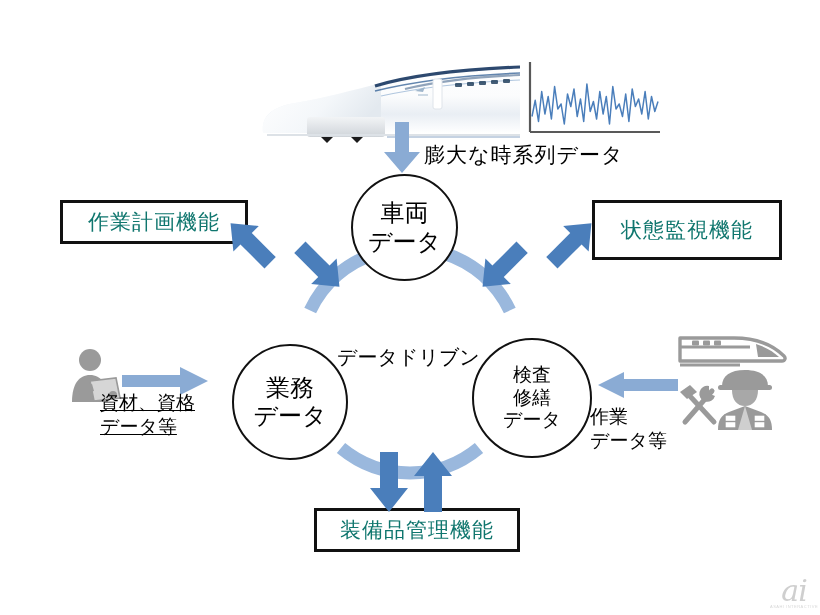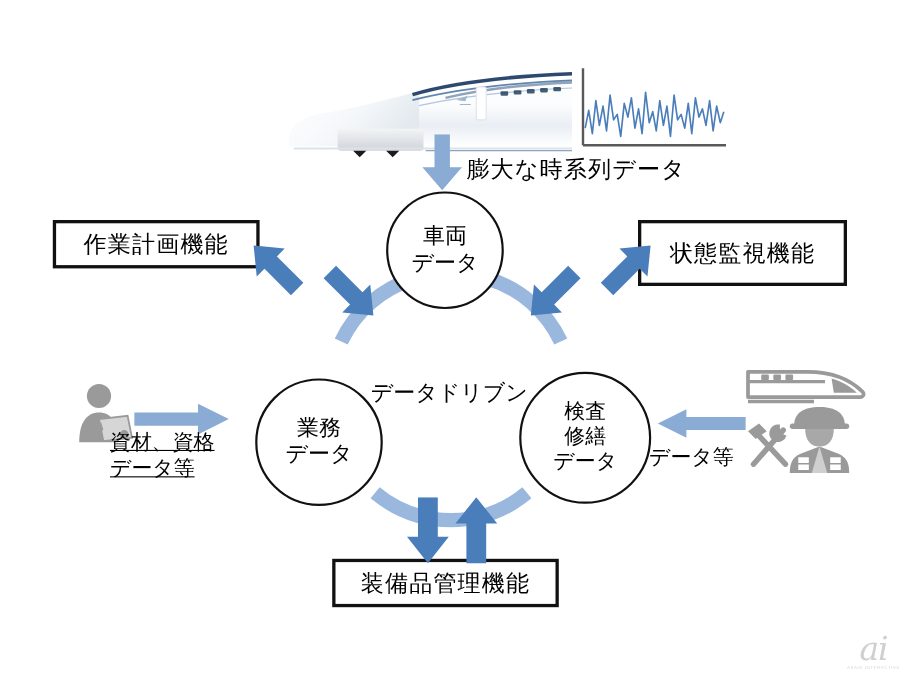--- a/index.html
+++ b/index.html
@@ -16,44 +16,45 @@
     height: 615px;
     background: #ffffff;
     overflow: hidden;
   }
   .abs { position: absolute; }
 
   
   .func-box {
     border: 3px solid #111111;
     background: #ffffff;
-    color: #000000;
+    color: #0f766e;
     font-size: 21px;
     letter-spacing: 1px;
     text-align: center;
     display: flex;
     align-items: center;
     justify-content: center;
     box-sizing: border-box;
     white-space: nowrap;
+    margin-left: 12px;
   }
 
   
   .data-circle {
     border: 2.5px solid #111111;
     border-radius: 50%;
     background: #ffffff;
     display: flex;
     flex-direction: column;
     align-items: center;
     justify-content: center;
     box-sizing: border-box;
     color: #000;
     line-height: 1.18;
-    font-size: 20px;
+    font-size: 24px;
     z-index: 6;
   }
   .data-circle span { display: block; white-space: nowrap; }
 
   .center-label {
     font-size: 20px;
     color: #000;
     white-space: nowrap;
     z-index: 5;
   }
@@ -299,20 +300,21 @@
     </svg>
   </div>
 
   <div class="abs" style="left:598px; top:372px; width:80px; height:26px;">
     <svg width="80" height="26" viewBox="0 0 80 26">
       <path d="M80,7 L26,7 L26,0 L0,13 L26,26 L26,19 L80,19 Z" fill="#8aabd4"></path>
     </svg>
   </div>
 
   <div class="abs caption" style="left:590px; top:405px; width:130px;">
+    <div>作業</div>
     <div>データ等</div>
   </div>
 
   <div class="abs" style="left:770px; top:573px; text-align:center;">
     <div class="wm">ai</div>
     <div class="wm-sub">ASAHI INTERACTIVE</div>
   </div>
 
 </div>
 

